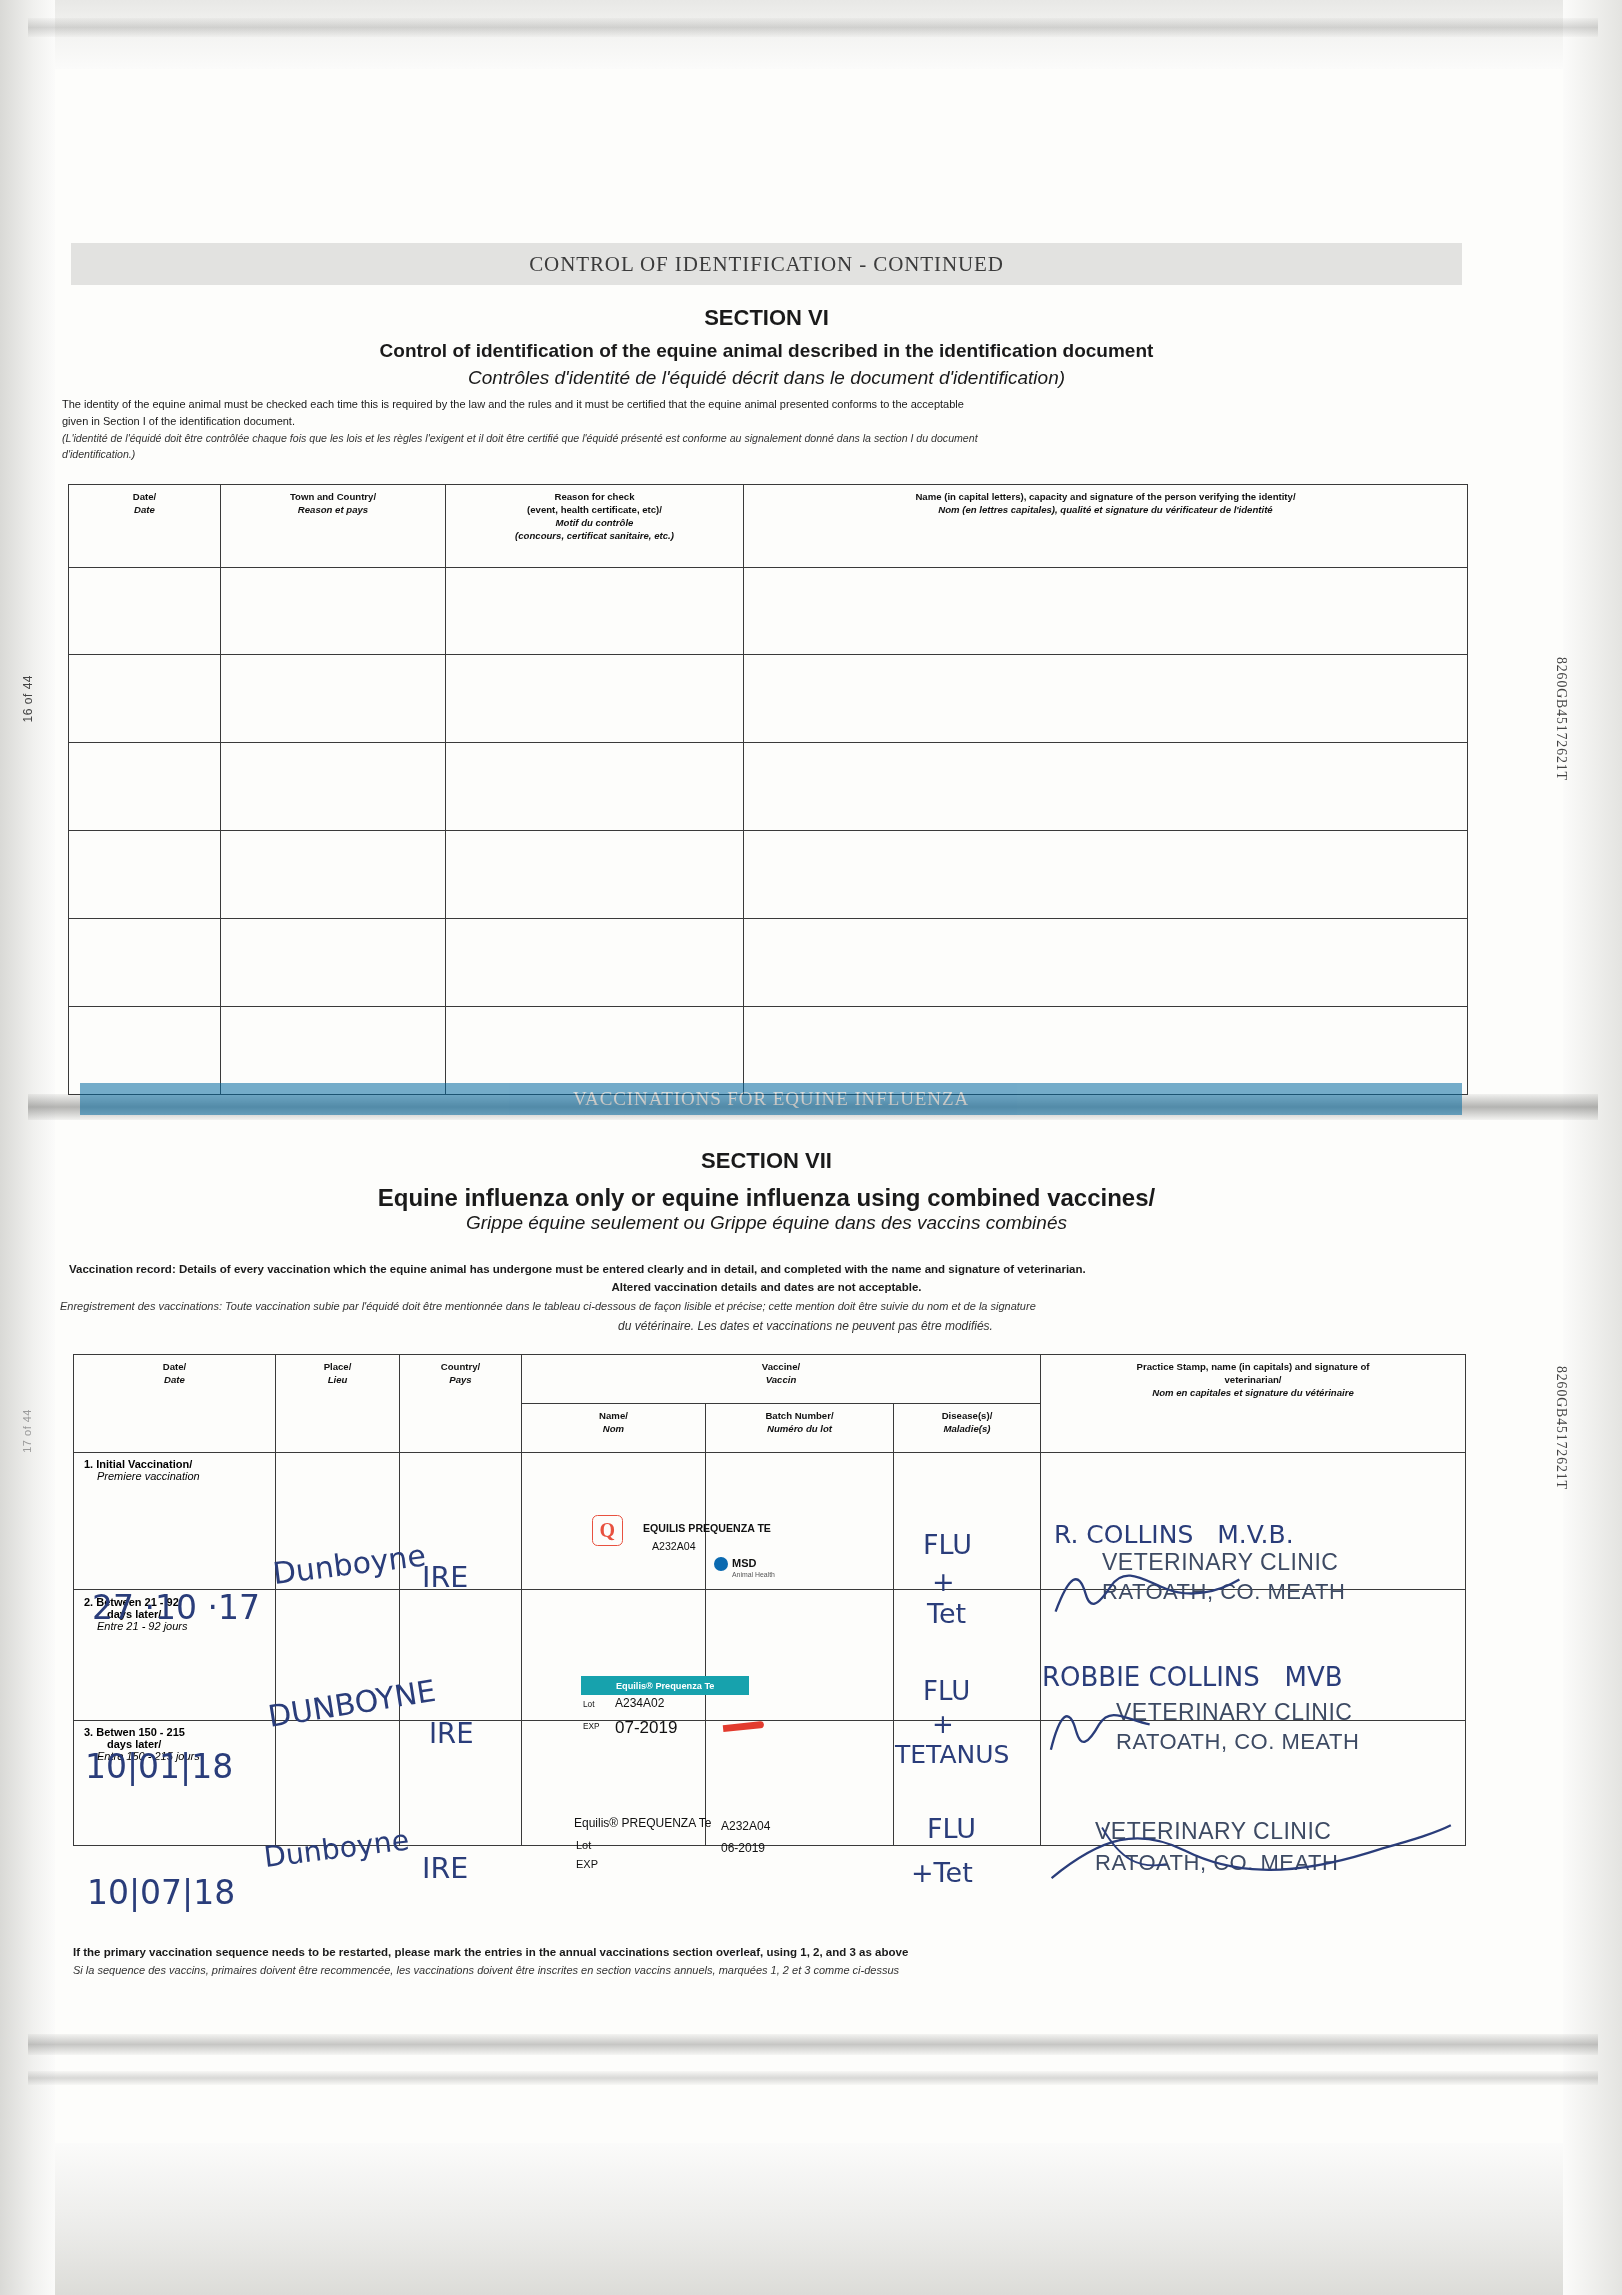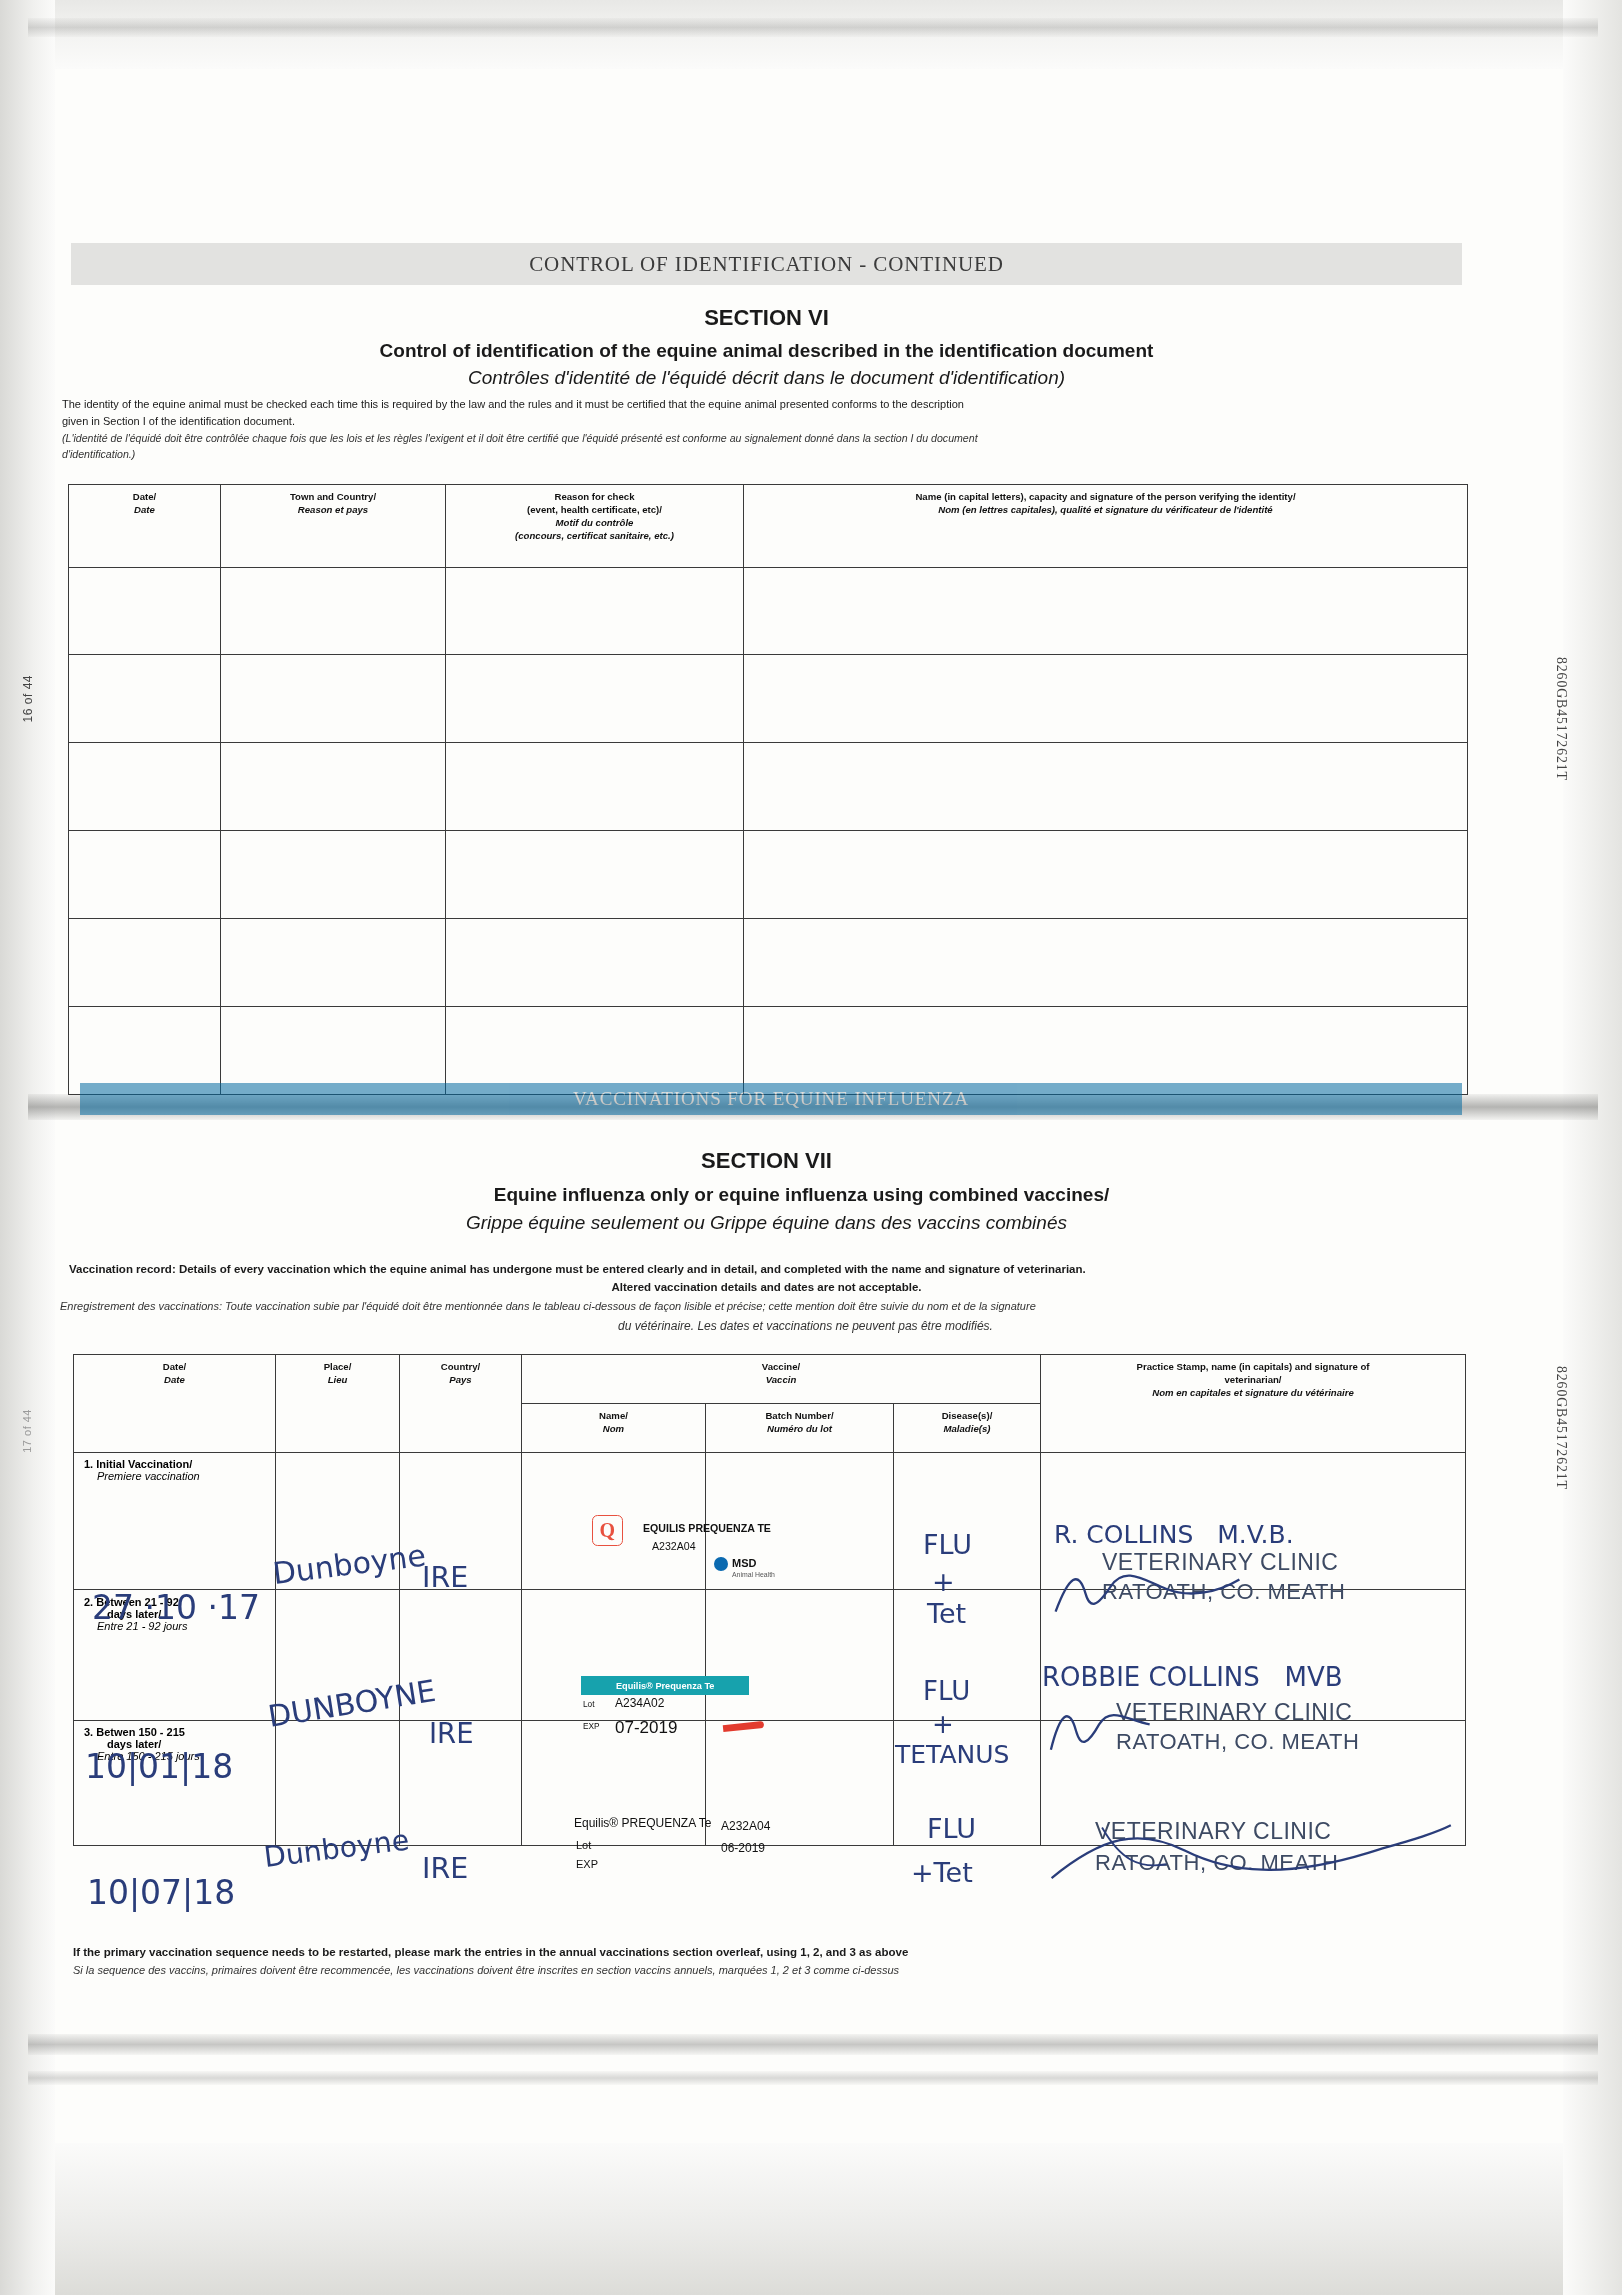--- a/index.html
+++ b/index.html
@@ -195,21 +195,21 @@
 <div class="vert rl" style="right:54px; top:657px; font-size:13.8px; font-family:'Liberation Serif',serif; letter-spacing:0.9px;">8260GB45172621T</div>
 <div class="vert rl" style="right:54px; top:1366px; font-size:13.8px; font-family:'Liberation Serif',serif; letter-spacing:0.9px;">8260GB45172621T</div>
 
 <div class="header-band" style="left:71px; top:243px; width:1391px; height:42px; font-size:21px;">CONTROL OF IDENTIFICATION - CONTINUED</div>
 
 <div class="t center bold" style="left:0; top:305px; width:1533px; font-size:22px;">SECTION VI</div>
 
 <div class="t center bold" style="left:0; top:340px; width:1533px; font-size:19px;">Control of identification of the equine animal described in the identification document</div>
 <div class="t center italic" style="left:0; top:367px; width:1533px; font-size:19px;">Contrôles d'identité de l'équidé décrit dans le document d'identification)</div>
 
-<div class="t" style="left:62px; top:398px; font-size:11px;">The identity of the equine animal must be checked each time this is required by the law and the rules and it must be certified that the equine animal presented conforms to the description</div>
+<div class="t" style="left:62px; top:398px; font-size:11px;">The identity of the equine animal must be checked each time this is required by the law and the rules and it must be certified that the equine animal presented conforms to the acceptable</div>
 <div class="t" style="left:62px; top:415px; font-size:11px;">given in Section I of the identification document.</div>
 <div class="t italic" style="left:62px; top:432px; font-size:10.6px; color:#333;">(L'identité de l'équidé doit être contrôlée chaque fois que les lois et les règles l'exigent et il doit être certifié que l'équidé présenté est conforme au signalement donné dans la section I du document</div>
 <div class="t italic" style="left:62px; top:448px; font-size:10.6px; color:#333;">d'identification.)</div>
 
 <table class="grid" style="left:68px; top:484px; width:1399px;">
   <colgroup>
     <col style="width:152px">
     <col style="width:225px">
     <col style="width:298px">
     <col style="width:724px">
@@ -273,21 +273,21 @@
         <td></td>
         <td></td>
       </tr>
   </tbody>
 </table>
 
 <div class="header-band faded" style="left:80px; top:1083px; width:1382px; height:32px; font-size:19px; opacity:.55;">VACCINATIONS FOR EQUINE INFLUENZA</div>
 
 <div class="t center bold" style="left:0; top:1148px; width:1533px; font-size:22px;">SECTION VII</div>
 
-<div class="t center bold" style="left:0; top:1184px; width:1533px; font-size:19px;padding-left:35px;">Equine influenza only or equine influenza using combined vaccines/</div>
+<div class="t center bold" style="left:0; top:1184px; width:1533px; font-size:24px;">Equine influenza only or equine influenza using combined vaccines/</div>
 <div class="t center italic" style="left:0; top:1212px; width:1533px; font-size:19px;">Grippe équine seulement ou Grippe équine dans des vaccins combinés</div>
 
 <div class="t" style="left:69px; top:1263px; font-size:11.5px; font-weight:bold;">Vaccination record: Details of every vaccination which the equine animal has undergone must be entered clearly and in detail, and completed with the name and signature of veterinarian.</div>
 <div class="t center" style="left:0; top:1281px; width:1533px; font-size:11.5px; font-weight:bold;">Altered vaccination details and dates are not acceptable.</div>
 <div class="t italic" style="left:60px; top:1300px; font-size:11px; color:#333;">Enregistrement des vaccinations: Toute vaccination subie par l'équidé doit être mentionnée dans le tableau ci-dessous de façon lisible et précise; cette mention doit être suivie du nom et de la signature</div>
 <div class="t center italic" style="left:16px; top:1319px; width:1533px; font-size:12px; color:#333;margin-left:23px;">du vétérinaire. Les dates et vaccinations ne peuvent pas être modifiés.</div>
 
 <table class="grid" style="left:73px; top:1354px; width:1391px;">
   <colgroup>
     <col style="width:202px">

